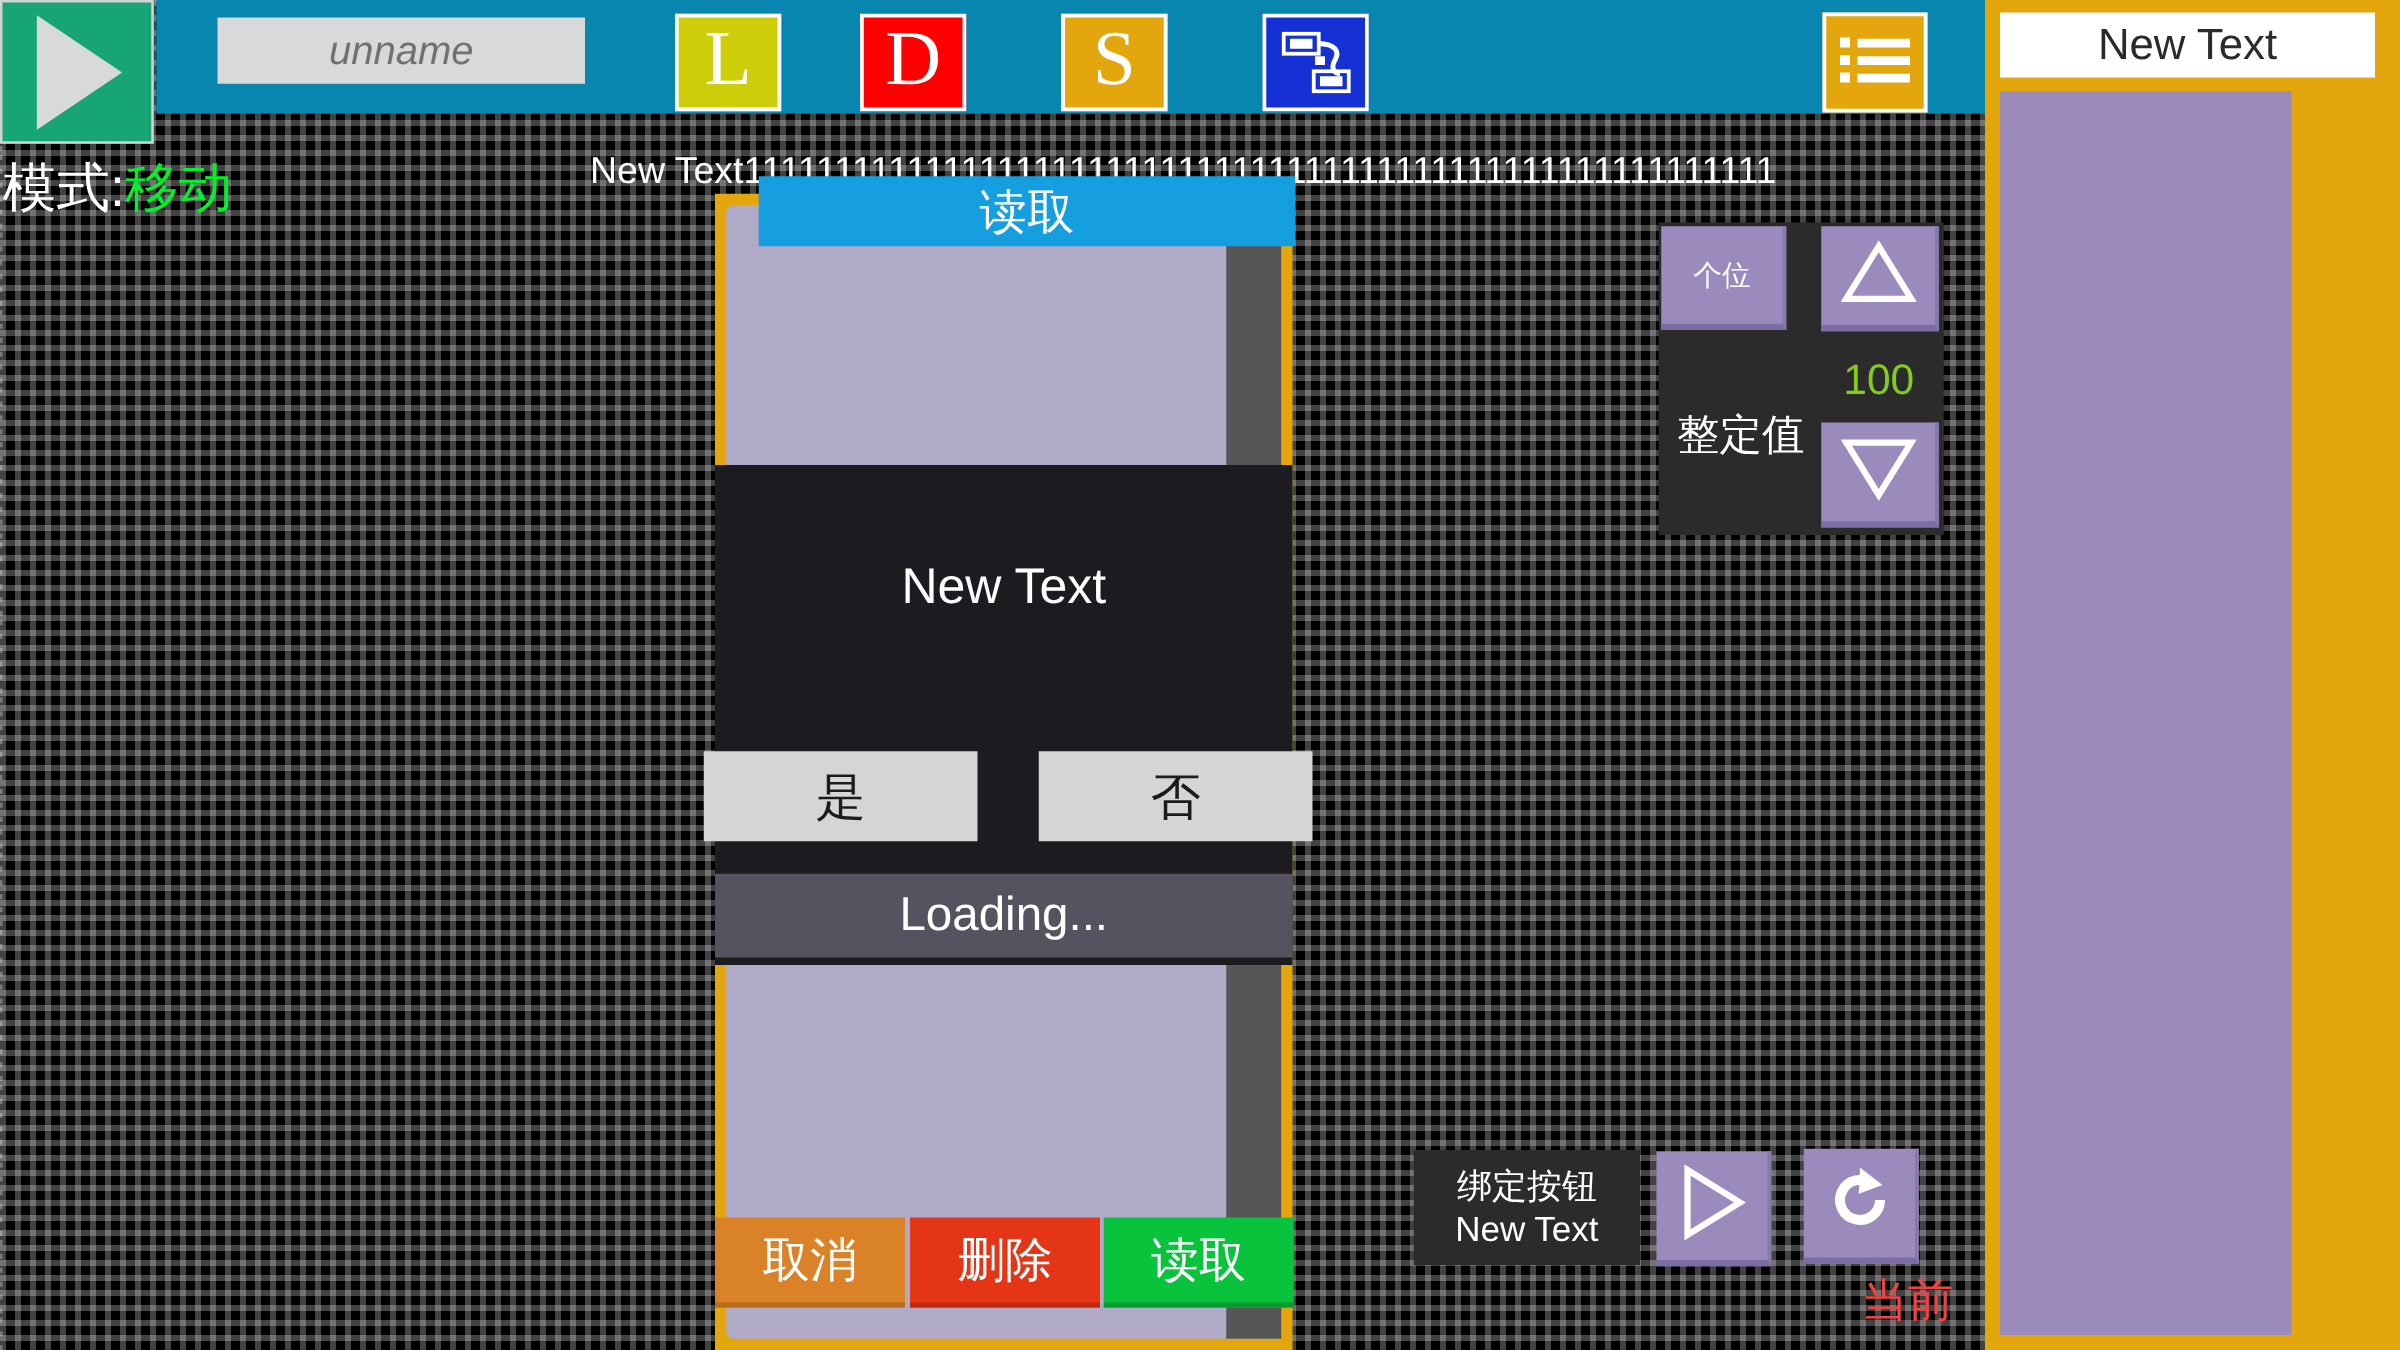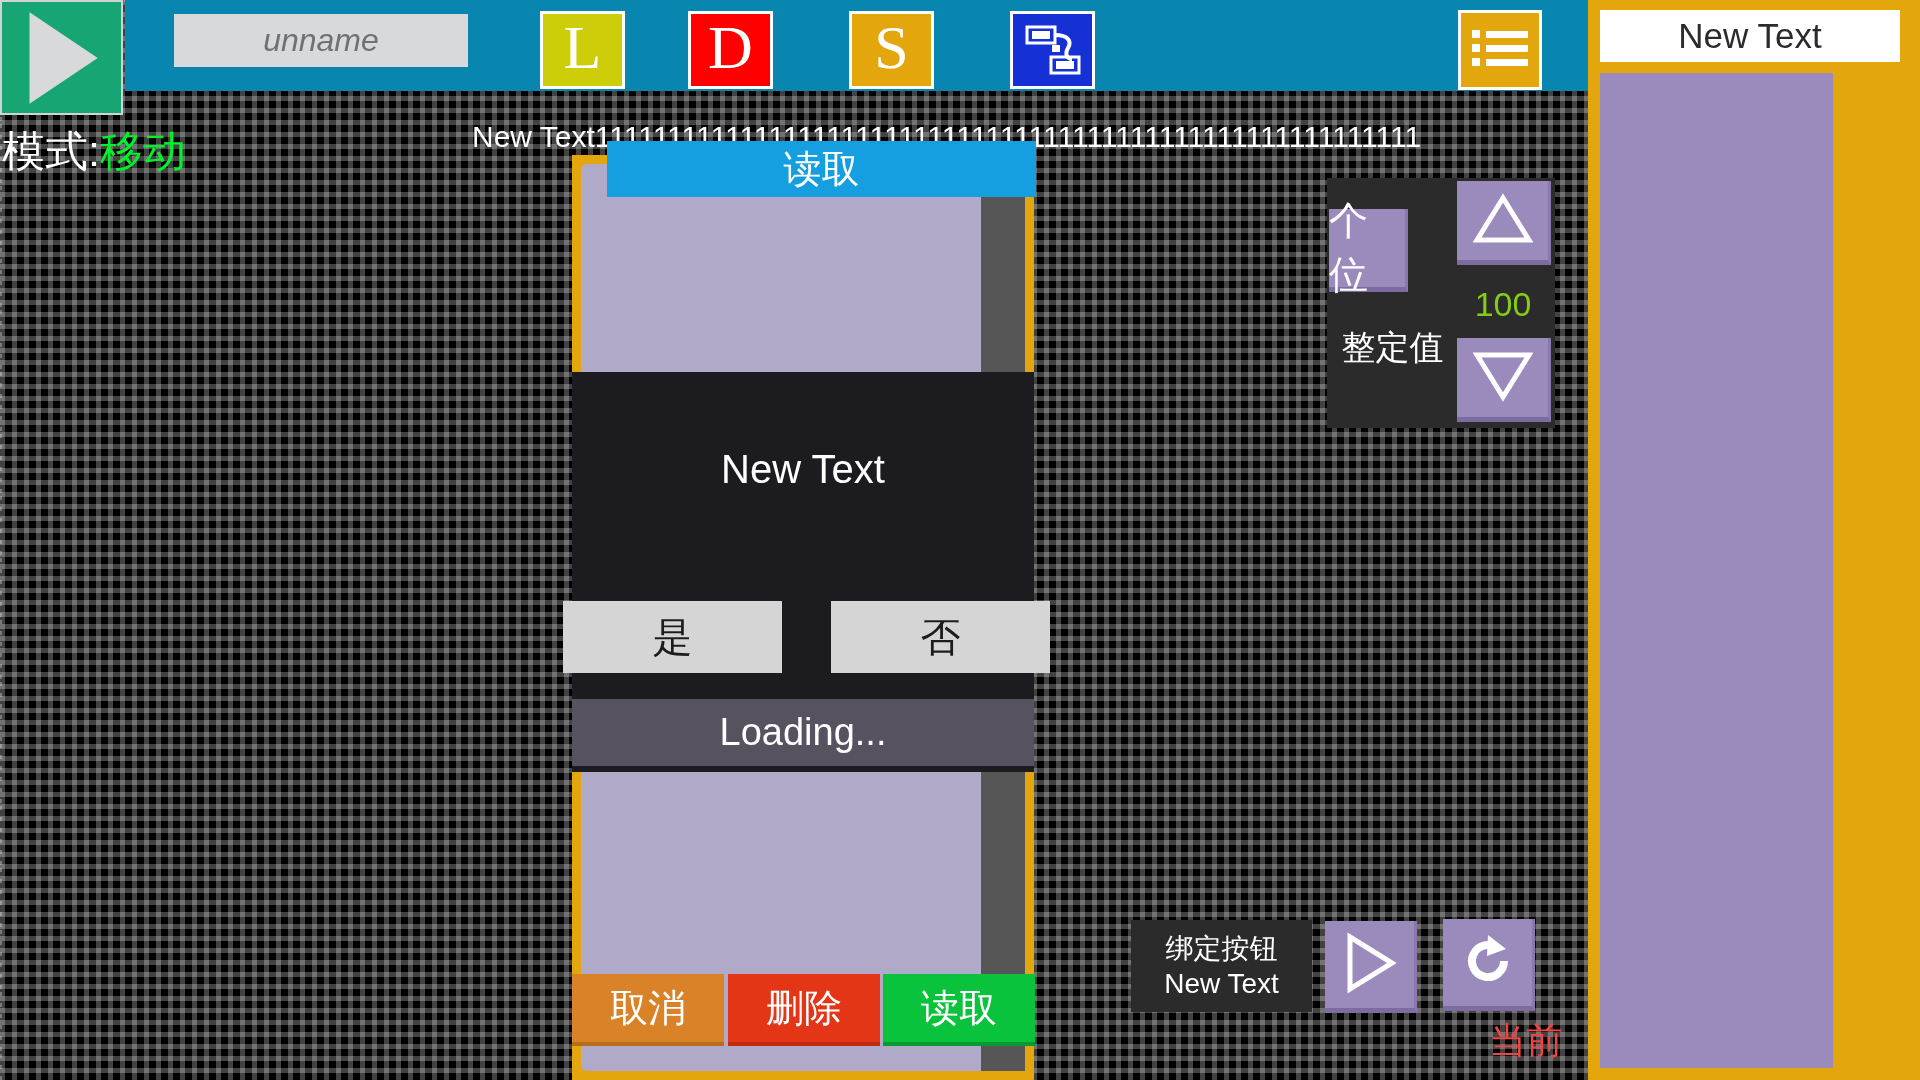--- a/index.html
+++ b/index.html
@@ -146,21 +146,21 @@
   
   .spinpanel{
     position:absolute;left:1327px;top:178px;width:228px;height:250px;
     background:#2b2b2b;
   }
   .pbtn{
     position:absolute;background:#9b8bbd;border-bottom:5px solid #7d6ca1;
     border-right:3px solid #8878ab;box-sizing:border-box;
     display:flex;align-items:center;justify-content:center;color:#ffffff;
   }
-  .pbtn-unit{left:1329px;top:181px;width:79px;height:83px;font-size:39px;margin-top:28px;}
+  .pbtn-unit{left:1329px;top:181px;width:100px;height:83px;font-size:23px;}
   .pbtn-up{left:1457px;top:181px;width:94px;height:84px;}
   .pbtn-down{left:1457px;top:338px;width:94px;height:84px;}
   .spinval{
     position:absolute;left:1443px;top:285px;width:120px;text-align:center;
     color:#84cc16;font-size:34px;
   }
   .spinlabel{
     position:absolute;left:1330px;top:325px;width:125px;text-align:center;
     color:#ffffff;font-size:34px;
   }

